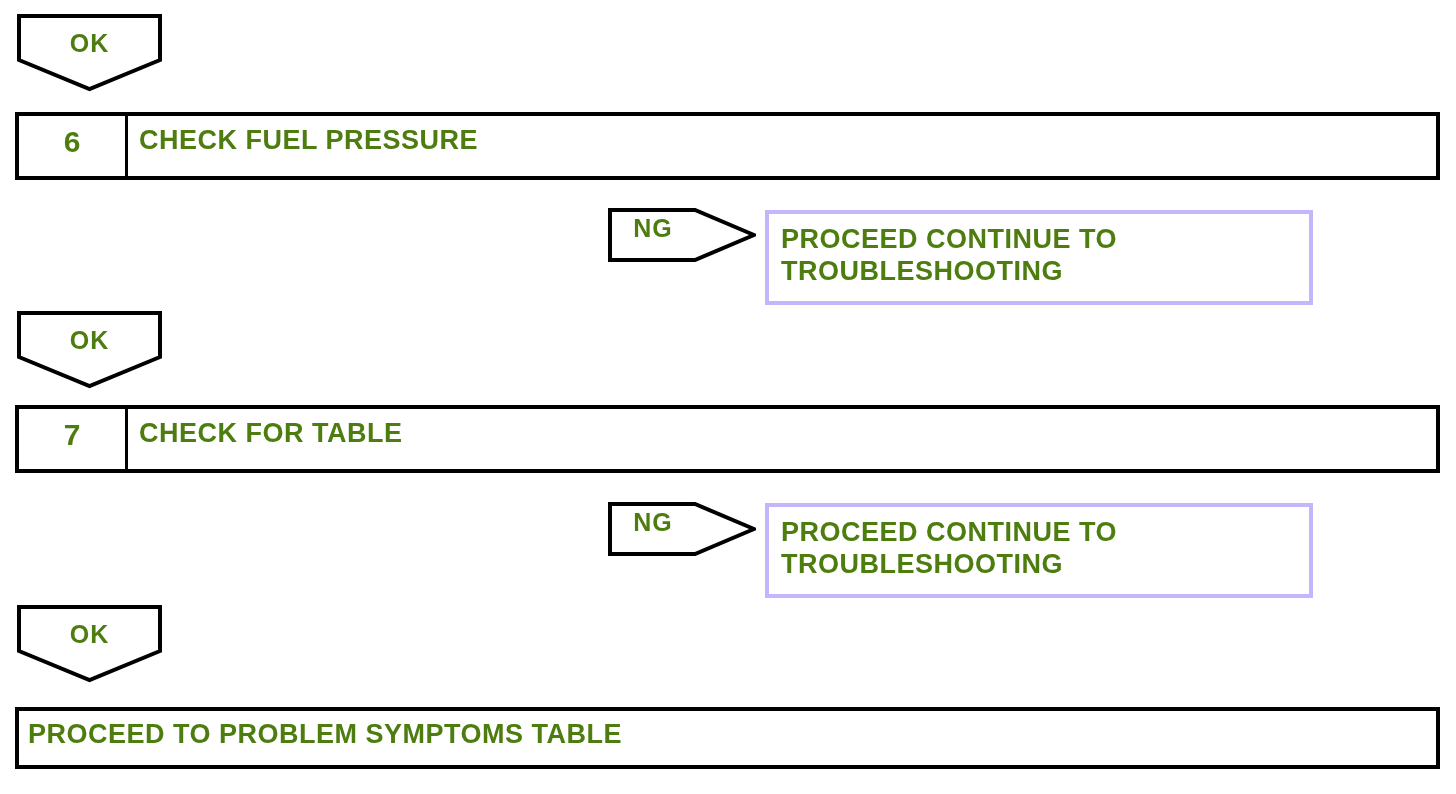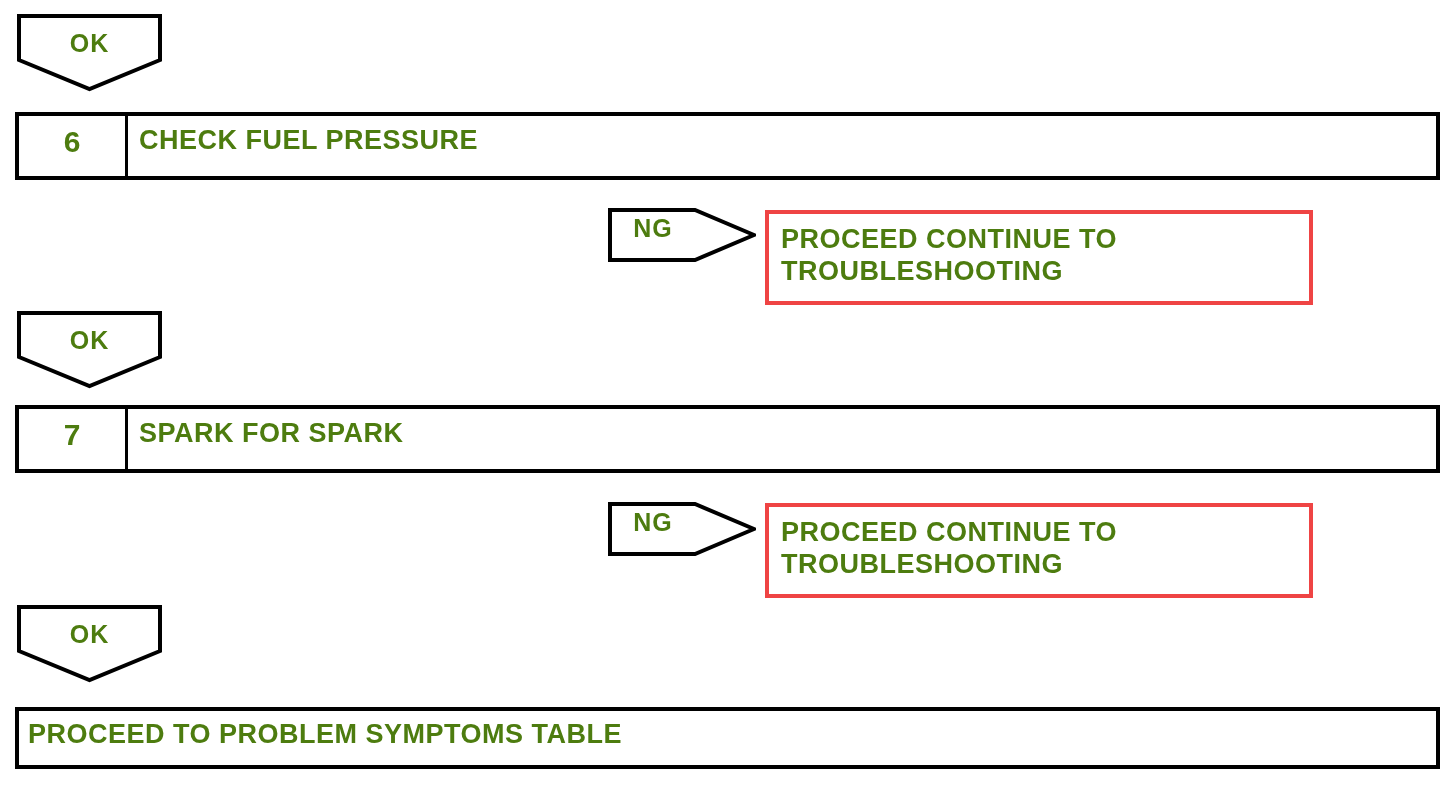--- a/index.html
+++ b/index.html
@@ -88,21 +88,21 @@
     letter-spacing: 0.5px;
     white-space: nowrap;
   }
 
   
   .result-box {
     position: absolute;
     left: 765px;
     width: 548px;
     height: 95px;
-    border: 4px solid #ef4444;
+    border: 4px solid #c4b5fd;
     box-sizing: border-box;
     background: #ffffff;
     padding: 9px 0 0 12px;
     font-size: 27px;
     font-weight: bold;
     line-height: 32px;
     letter-spacing: 0.5px;
   }
 
   
@@ -153,21 +153,21 @@
 
   <div class="ok-connector" style="top:311px">
     <svg width="145" height="78" viewBox="0 0 145 78">
       <polygon points="2,2 143,2 143,46 72.5,75 2,46" fill="#ffffff" stroke="#000000" stroke-width="4" stroke-linejoin="miter"></polygon>
     </svg>
     <span class="ok-label">OK</span>
   </div>
 
   <div class="step-box" style="top:405px">
     <div class="step-number">7</div>
-    <div class="step-title">SPARK FOR SPARK</div>
+    <div class="step-title">CHECK FOR TABLE</div>
   </div>
 
   <div class="ng-connector" style="top:502px">
     <svg width="148" height="54" viewBox="0 0 148 54">
       <polygon points="2,2 87,2 146,27 87,52 2,52" fill="#ffffff" stroke="#000000" stroke-width="4" stroke-linejoin="miter"></polygon>
     </svg>
     <span class="ng-label">NG</span>
   </div>
 
   <div class="result-box" style="top:503px">

